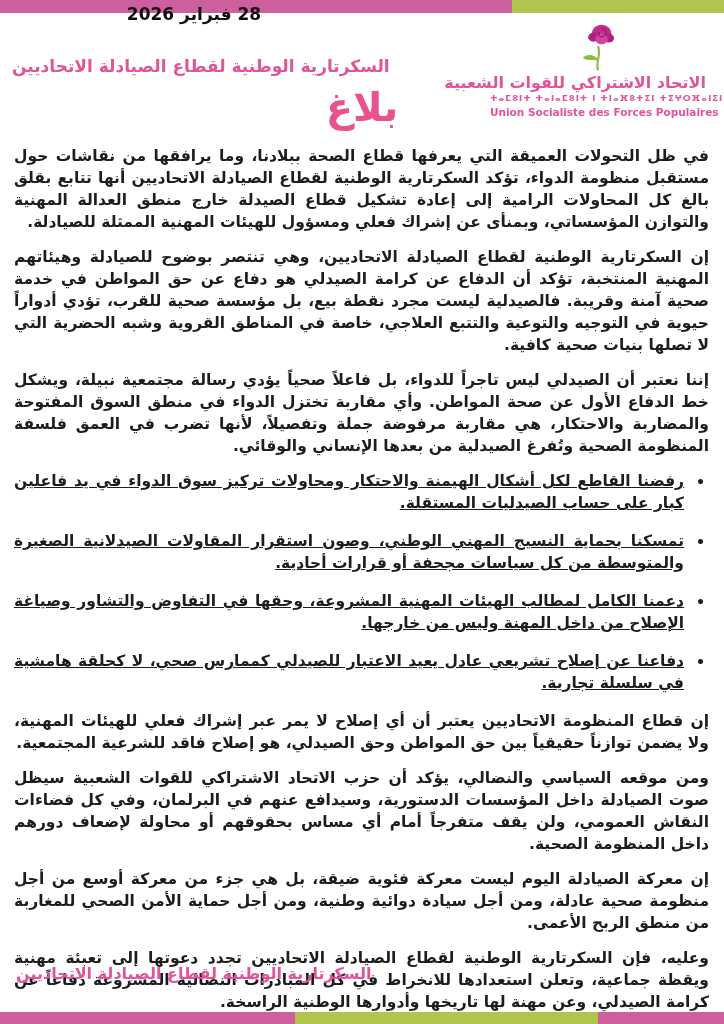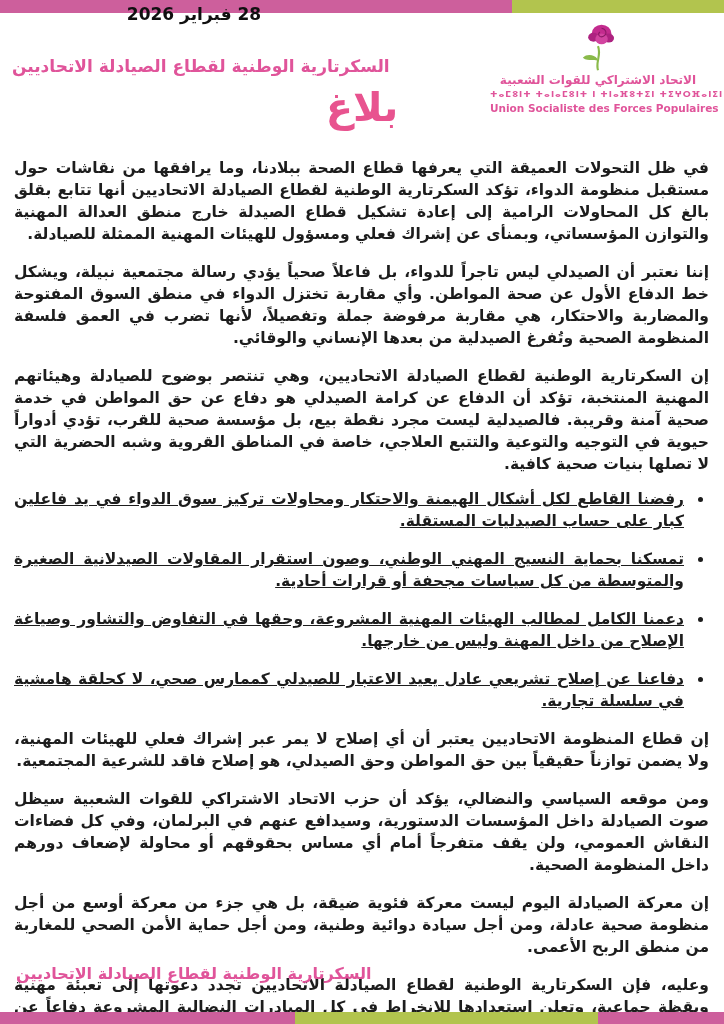--- a/index.html
+++ b/index.html
@@ -38,21 +38,21 @@
   .date{
     position:absolute;top:4px;left:96px;width:148px;
     direction:rtl;text-align:center;
     font-size:17px;font-weight:bold;color:#101010;margin-left:24px;
   }
   .logo{
     position:absolute;top:22px;right:18px;width:216px;
     text-align:center;line-height:1.15;
   }
   .logo svg{display:block;margin:0 auto 2px auto;}
-  .logo .ar{direction:rtl;font-size:12px;font-weight:bold;color:var(--accent-pink);white-space:nowrap;}
+  .logo .ar{direction:rtl;font-size:16px;font-weight:bold;color:var(--accent-pink);white-space:nowrap;}
   .logo .tif{font-size:8.5px;font-weight:bold;color:var(--accent-pink);letter-spacing:1px;margin-top:2px;white-space:nowrap;}
   .logo .fr{font-size:10.5px;font-weight:bold;color:var(--accent-pink);margin-top:2px;white-space:nowrap;}
 
   .secretariat{
     position:absolute;top:56px;left:12px;
     direction:rtl;
     font-size:17px;font-weight:bold;color:var(--accent-pink);
     white-space:nowrap;
   }
   .doc-title{
@@ -62,21 +62,21 @@
   }
 
   
   .doc-body{
     position:absolute;top:141px;left:14px;right:15px;
     direction:rtl;
     font-size:15.5px;font-weight:bold;color:var(--body-text);
     line-height:22px;
     text-align:justify;
   }
-  .doc-body p{margin:16px 0 13px 0;}
+  .doc-body p{margin:4px 0 13px 0;}
   .declare-intro{margin:6px 0 19px 0 !important;text-align:right;}
   .bullet-list{
     list-style:disc;
     margin:0 0 6px 0;
     padding:0 22px 0 0;
     text-decoration:underline;
   }
   .bullet-list li{
     margin-bottom:16px;
     padding-right:3px;
@@ -119,22 +119,22 @@
     <div class="tif">ⵜⴰⵎⵓⵏⵜ ⵜⴰⵏⴰⵎⵓⵏⵜ ⵏ ⵜⵏⴰⴼⵓⵜⵉⵏ ⵜⵉⵖⵔⴼⴰⵏⵉⵏ</div>
     <div class="fr">Union Socialiste des Forces Populaires</div>
   </div>
 
   <div class="secretariat">السكرتارية الوطنية لقطاع الصيادلة الاتحاديين</div>
 
   <div class="doc-title">بلاغ</div>
 
   <div class="doc-body">
     <p>في ظل التحولات العميقة التي يعرفها قطاع الصحة ببلادنا، وما يرافقها من نقاشات حول مستقبل منظومة الدواء، تؤكد السكرتارية الوطنية لقطاع الصيادلة الاتحاديين أنها تتابع بقلق بالغ كل المحاولات الرامية إلى إعادة تشكيل قطاع الصيدلة خارج منطق العدالة المهنية والتوازن المؤسساتي، وبمنأى عن إشراك فعلي ومسؤول للهيئات المهنية الممثلة للصيادلة.</p>
+    <p>إن السكرتارية الوطنية لقطاع الصيادلة الاتحاديين، وهي تنتصر بوضوح للصيادلة وهيئاتهم المهنية المنتخبة، تؤكد أن الدفاع عن كرامة الصيدلي هو دفاع عن حق المواطن في خدمة صحية آمنة وقريبة. فالصيدلية ليست مجرد نقطة بيع، بل مؤسسة صحية للقرب، تؤدي أدواراً حيوية في التوجيه والتوعية والتتبع العلاجي، خاصة في المناطق القروية وشبه الحضرية التي لا تصلها بنيات صحية كافية.</p>
     <p>إننا نعتبر أن الصيدلي ليس تاجراً للدواء، بل فاعلاً صحياً يؤدي رسالة مجتمعية نبيلة، ويشكل خط الدفاع الأول عن صحة المواطن. وأي مقاربة تختزل الدواء في منطق السوق المفتوحة والمضاربة والاحتكار، هي مقاربة مرفوضة جملة وتفصيلاً، لأنها تضرب في العمق فلسفة المنظومة الصحية وتُفرغ الصيدلية من بعدها الإنساني والوقائي.</p>
-    <p>إن السكرتارية الوطنية لقطاع الصيادلة الاتحاديين، وهي تنتصر بوضوح للصيادلة وهيئاتهم المهنية المنتخبة، تؤكد أن الدفاع عن كرامة الصيدلي هو دفاع عن حق المواطن في خدمة صحية آمنة وقريبة. فالصيدلية ليست مجرد نقطة بيع، بل مؤسسة صحية للقرب، تؤدي أدواراً حيوية في التوجيه والتوعية والتتبع العلاجي، خاصة في المناطق القروية وشبه الحضرية التي لا تصلها بنيات صحية كافية.</p>
 
 
     <ul class="bullet-list">
       <li>رفضنا القاطع لكل أشكال الهيمنة والاحتكار ومحاولات تركيز سوق الدواء في يد فاعلين كبار على حساب الصيدليات المستقلة.</li>
       <li>تمسكنا بحماية النسيج المهني الوطني، وصون استقرار المقاولات الصيدلانية الصغيرة والمتوسطة من كل سياسات مجحفة أو قرارات أحادية.</li>
       <li>دعمنا الكامل لمطالب الهيئات المهنية المشروعة، وحقها في التفاوض والتشاور وصياغة الإصلاح من داخل المهنة وليس من خارجها.</li>
       <li>دفاعنا عن إصلاح تشريعي عادل يعيد الاعتبار للصيدلي كممارس صحي، لا كحلقة هامشية في سلسلة تجارية.</li>
     </ul>
 
     <p>إن قطاع المنظومة الاتحاديين يعتبر أن أي إصلاح لا يمر عبر إشراك فعلي للهيئات المهنية، ولا يضمن توازناً حقيقياً بين حق المواطن وحق الصيدلي، هو إصلاح فاقد للشرعية المجتمعية.</p>

